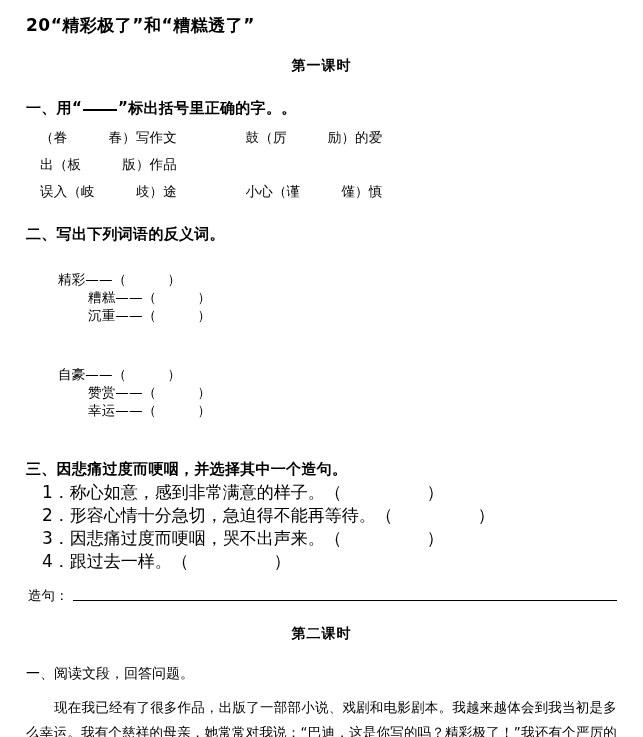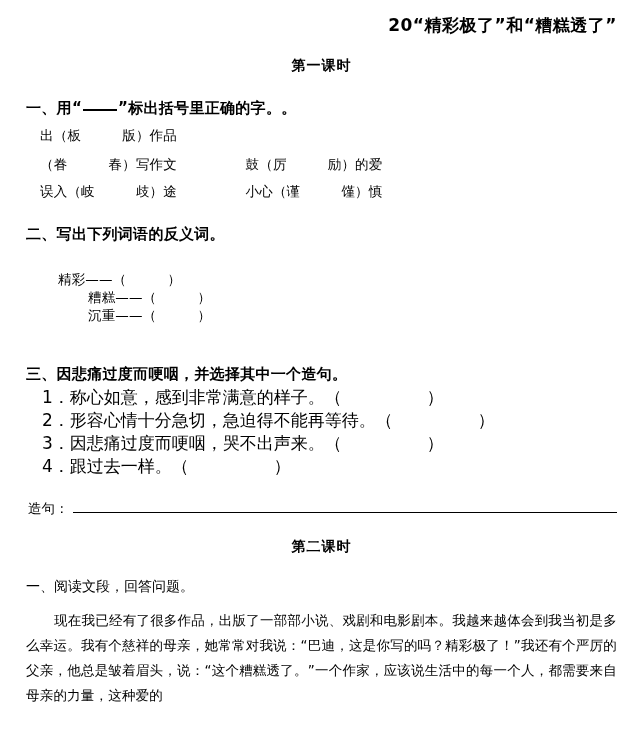--- a/index.html
+++ b/index.html
@@ -15,21 +15,21 @@
     overflow: hidden;
   }
   .page {
     width: 643px;
     height: 737px;
     position: relative;
     box-sizing: border-box;
     padding: 0 26px;
   }
   .doc-title {
-    text-align: right;
+    text-align: left;
     font-size: 17px;
     font-weight: bold;
     margin-top: 14px;
     letter-spacing: 0.5px;
   }
   .period-title {
     text-align: center;
     font-size: 14px;
     font-weight: bold;
     margin-top: 20px;
@@ -60,24 +60,24 @@
     margin-top: 9px;
   }
   .num-line {
     font-size: 17px;
     margin-top: 0;
     padding-left: 16px;
     white-space: pre;
   }
   .zaoju-row {
     font-size: 13.5px;
-    margin-top: 22px;
+    margin-top: 14px;
     padding-left: 2px;
     display: flex;
-    align-items: flex-start;
+    align-items: center;
   }
   .zaoju-rule {
     flex: 1;
     border-bottom: 1.5px solid #000;
     margin-left: 4px;
     margin-bottom: 3px;
     height: 12px;
   }
   .body-para {
     font-size: 13.5px;
@@ -99,30 +99,35 @@
 <div class="page">
 
   <div class="doc-title">20“精彩极了”和“糟糕透了”</div>
 
   <div class="period-title">第一课时</div>
 
   <div class="section-head">
     <span>一、用“</span><span class="u-blank"></span><span>”标出括号里正确的字。。</span>
   </div>
 
+  <div class="q-line">（眷　　　春）写作文　　　　　鼓（厉　　　励）的爱</div>
   <div class="q-line tight">出（板　　　版）作品</div>
-  <div class="q-line">（眷　　　春）写作文　　　　　鼓（厉　　　励）的爱</div>
   <div class="q-line tight">误入（岐　　　歧）途　　　　　小心（谨　　　馑）慎</div>
 
   <div class="section-head">二、写出下列词语的反义词。</div>
 
   <div class="q-line">
     <span>精彩——（　　　）</span>
     <span style="display:inline-block;width:30px"></span><span>糟糕——（　　　）</span>
     <span style="display:inline-block;width:30px"></span><span>沉重——（　　　）</span>
+  </div>
+  <div class="q-line tight">
+    <span>自豪——（　　　）</span>
+    <span style="display:inline-block;width:30px"></span><span>赞赏——（　　　）</span>
+    <span style="display:inline-block;width:30px"></span><span>幸运——（　　　）</span>
   </div>
 
   <div class="section-head">三、因悲痛过度而哽咽，并选择其中一个造句。</div>
 
   <div class="num-line">1．称心如意，感到非常满意的样子。（　　　　　）</div>
   <div class="num-line">2．形容心情十分急切，急迫得不能再等待。（　　　　　）</div>
   <div class="num-line">3．因悲痛过度而哽咽，哭不出声来。（　　　　　）</div>
   <div class="num-line">4．跟过去一样。（　　　　　）</div>
 
   <div class="zaoju-row">

